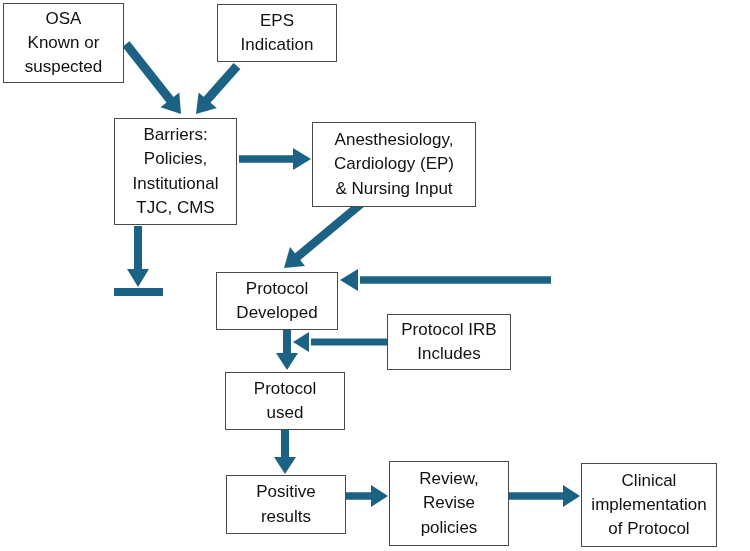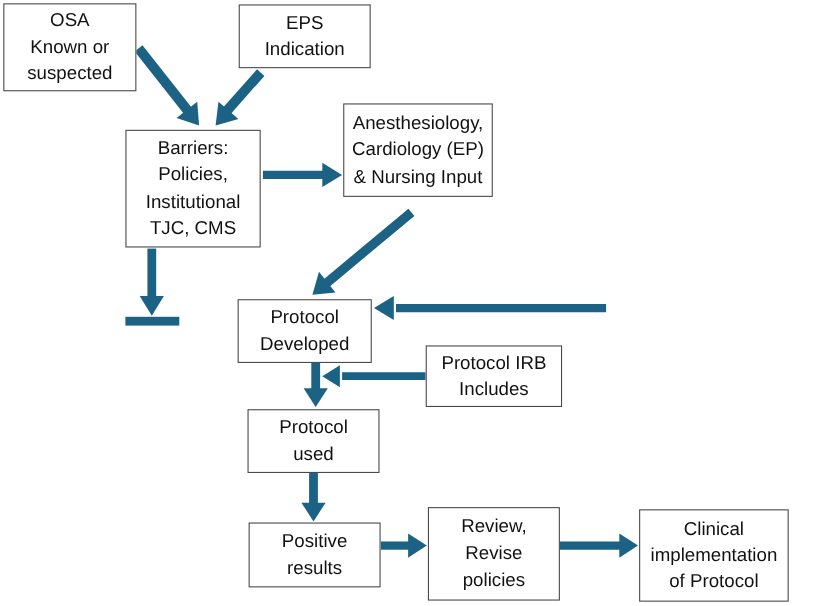--- a/index.html
+++ b/index.html
@@ -105,21 +105,21 @@
 suspected</div>
 
   <div class="node" style="left:217px;top:4px;width:120px;height:58px">EPS
 Indication</div>
 
   <div class="node" style="left:114px;top:118px;width:123px;height:107px">Barriers:
 Policies,
 Institutional
 TJC, CMS</div>
 
-  <div class="node" style="left:312px;top:94px;width:136px;height:85px">Anesthesiology,
+  <div class="node" style="left:312px;top:122px;width:164px;height:85px">Anesthesiology,
 Cardiology (EP)
 &amp; Nursing Input</div>
 
 
   <div class="node" style="left:216px;top:272px;width:122px;height:58px">Protocol
 Developed</div>
 
   <div class="node" style="left:387px;top:314px;width:124px;height:56px">Protocol IRB
 Includes</div>
 

